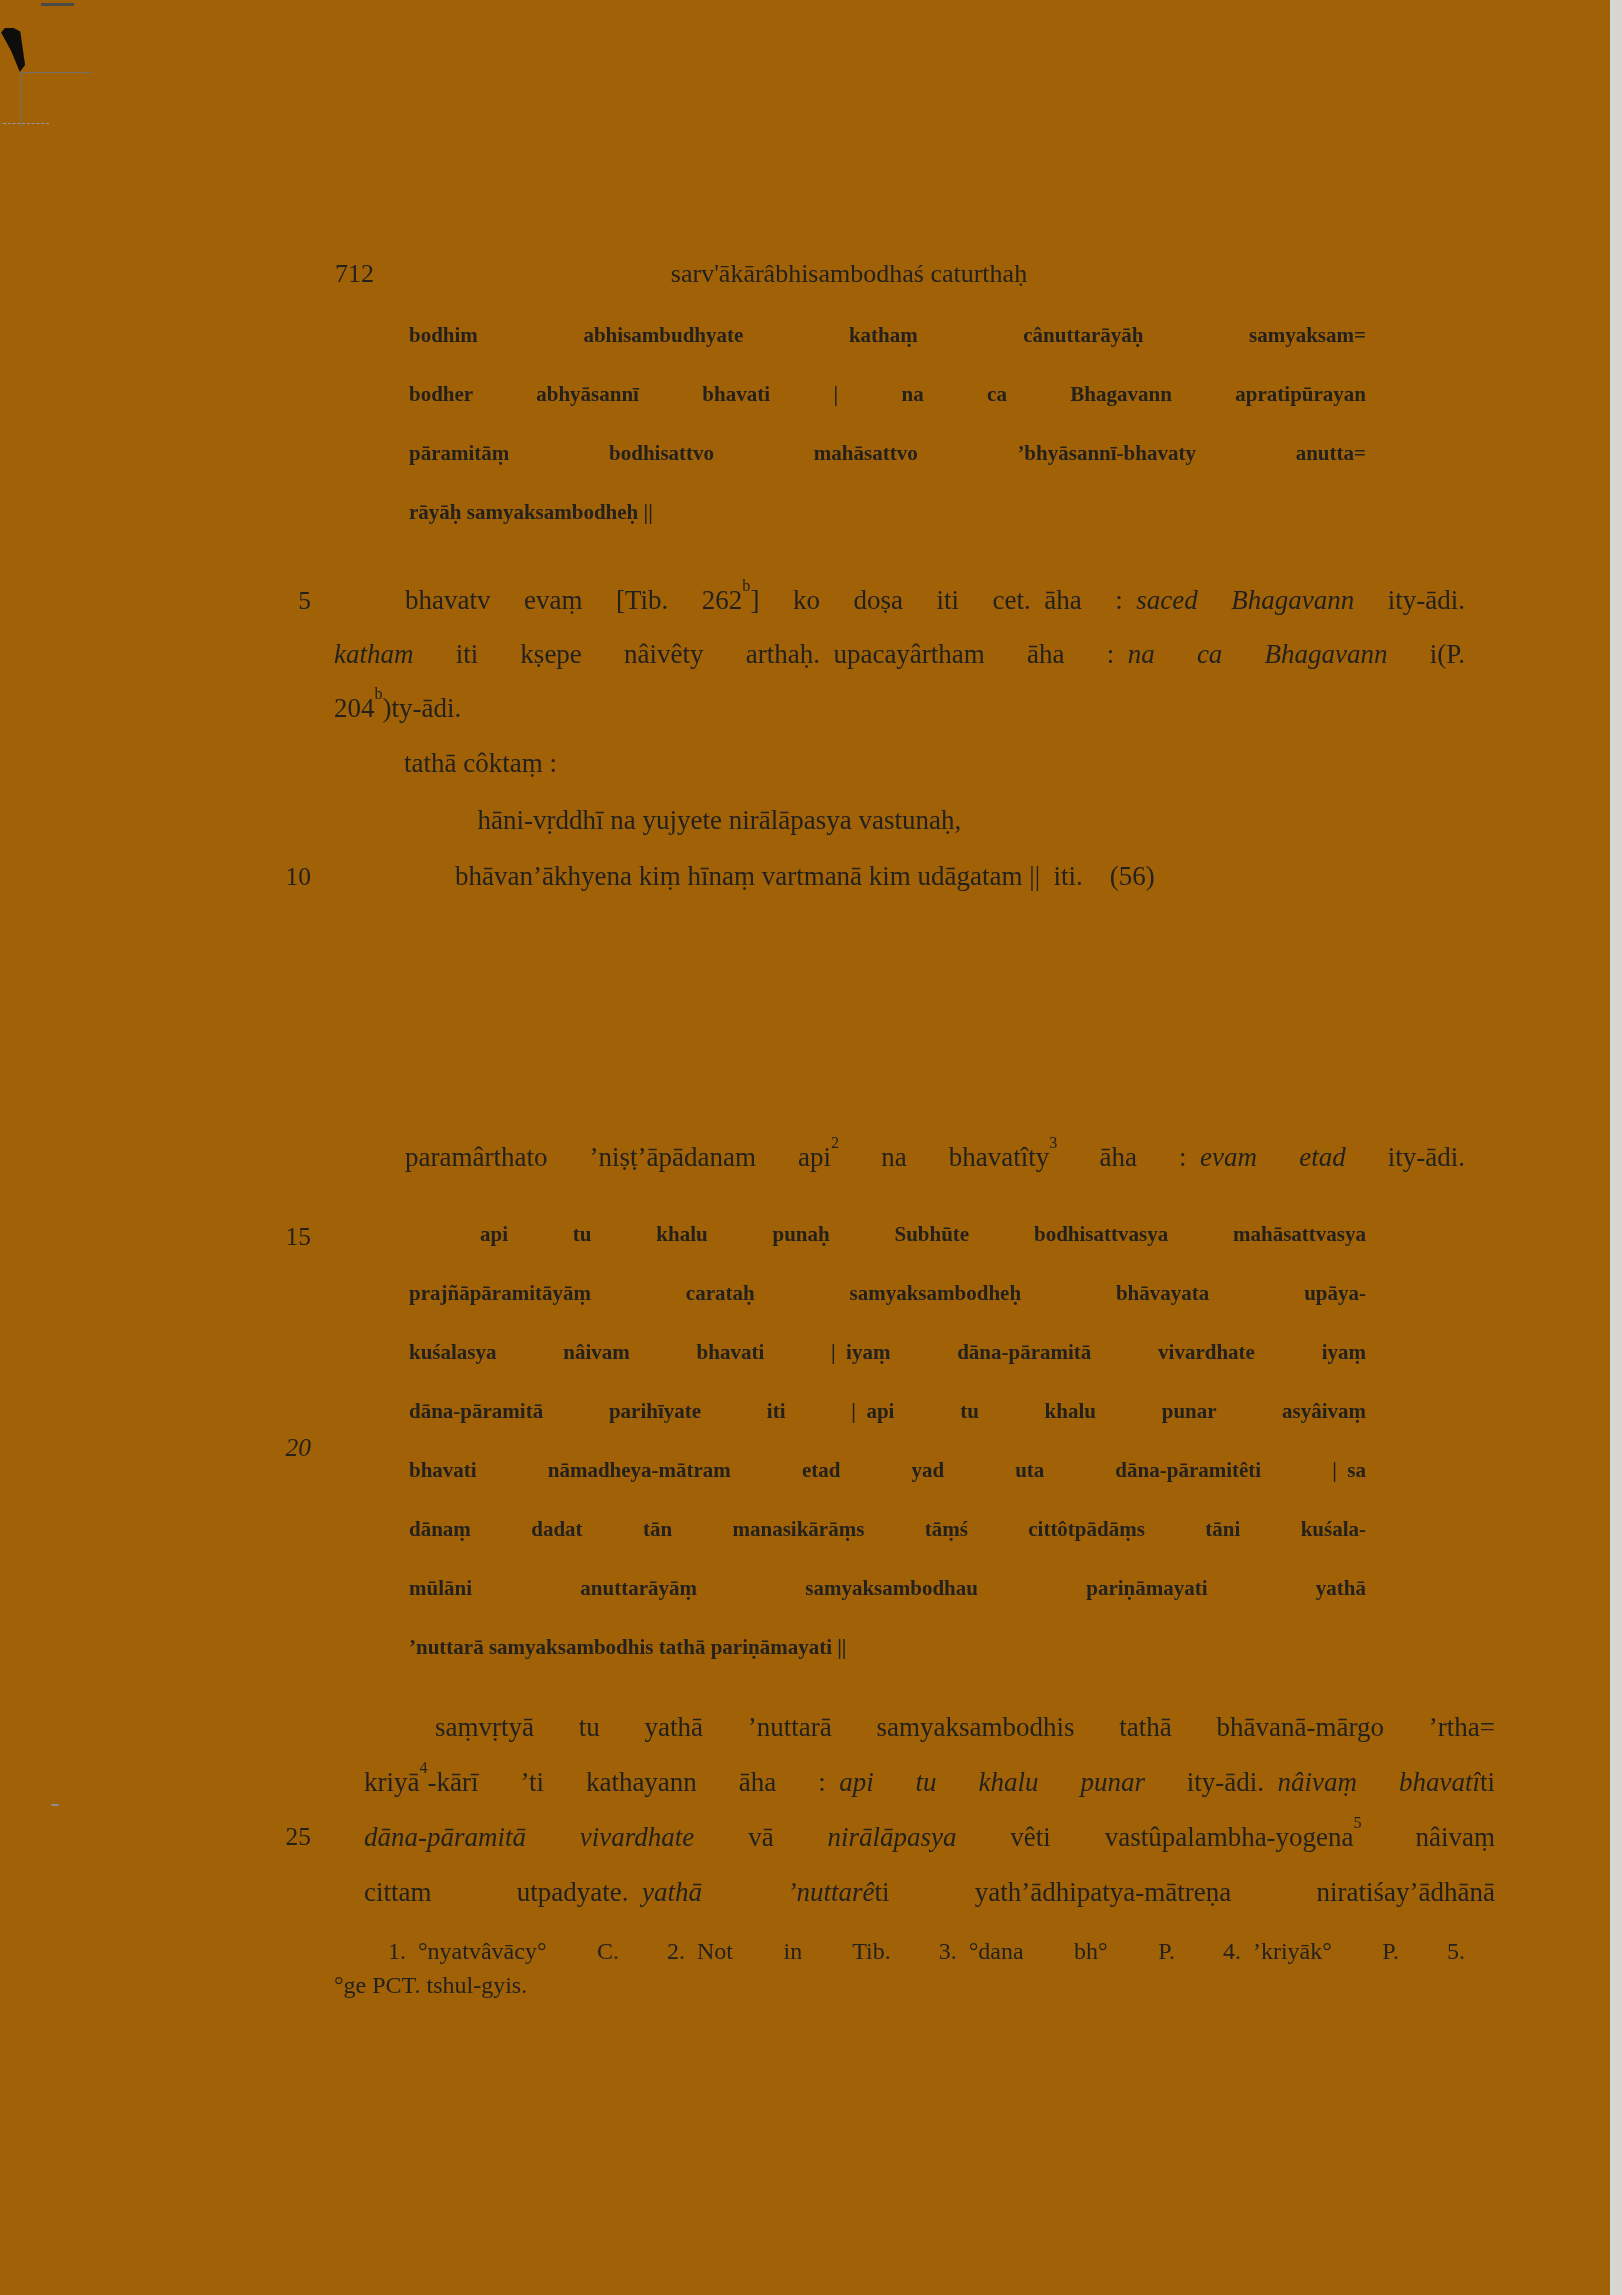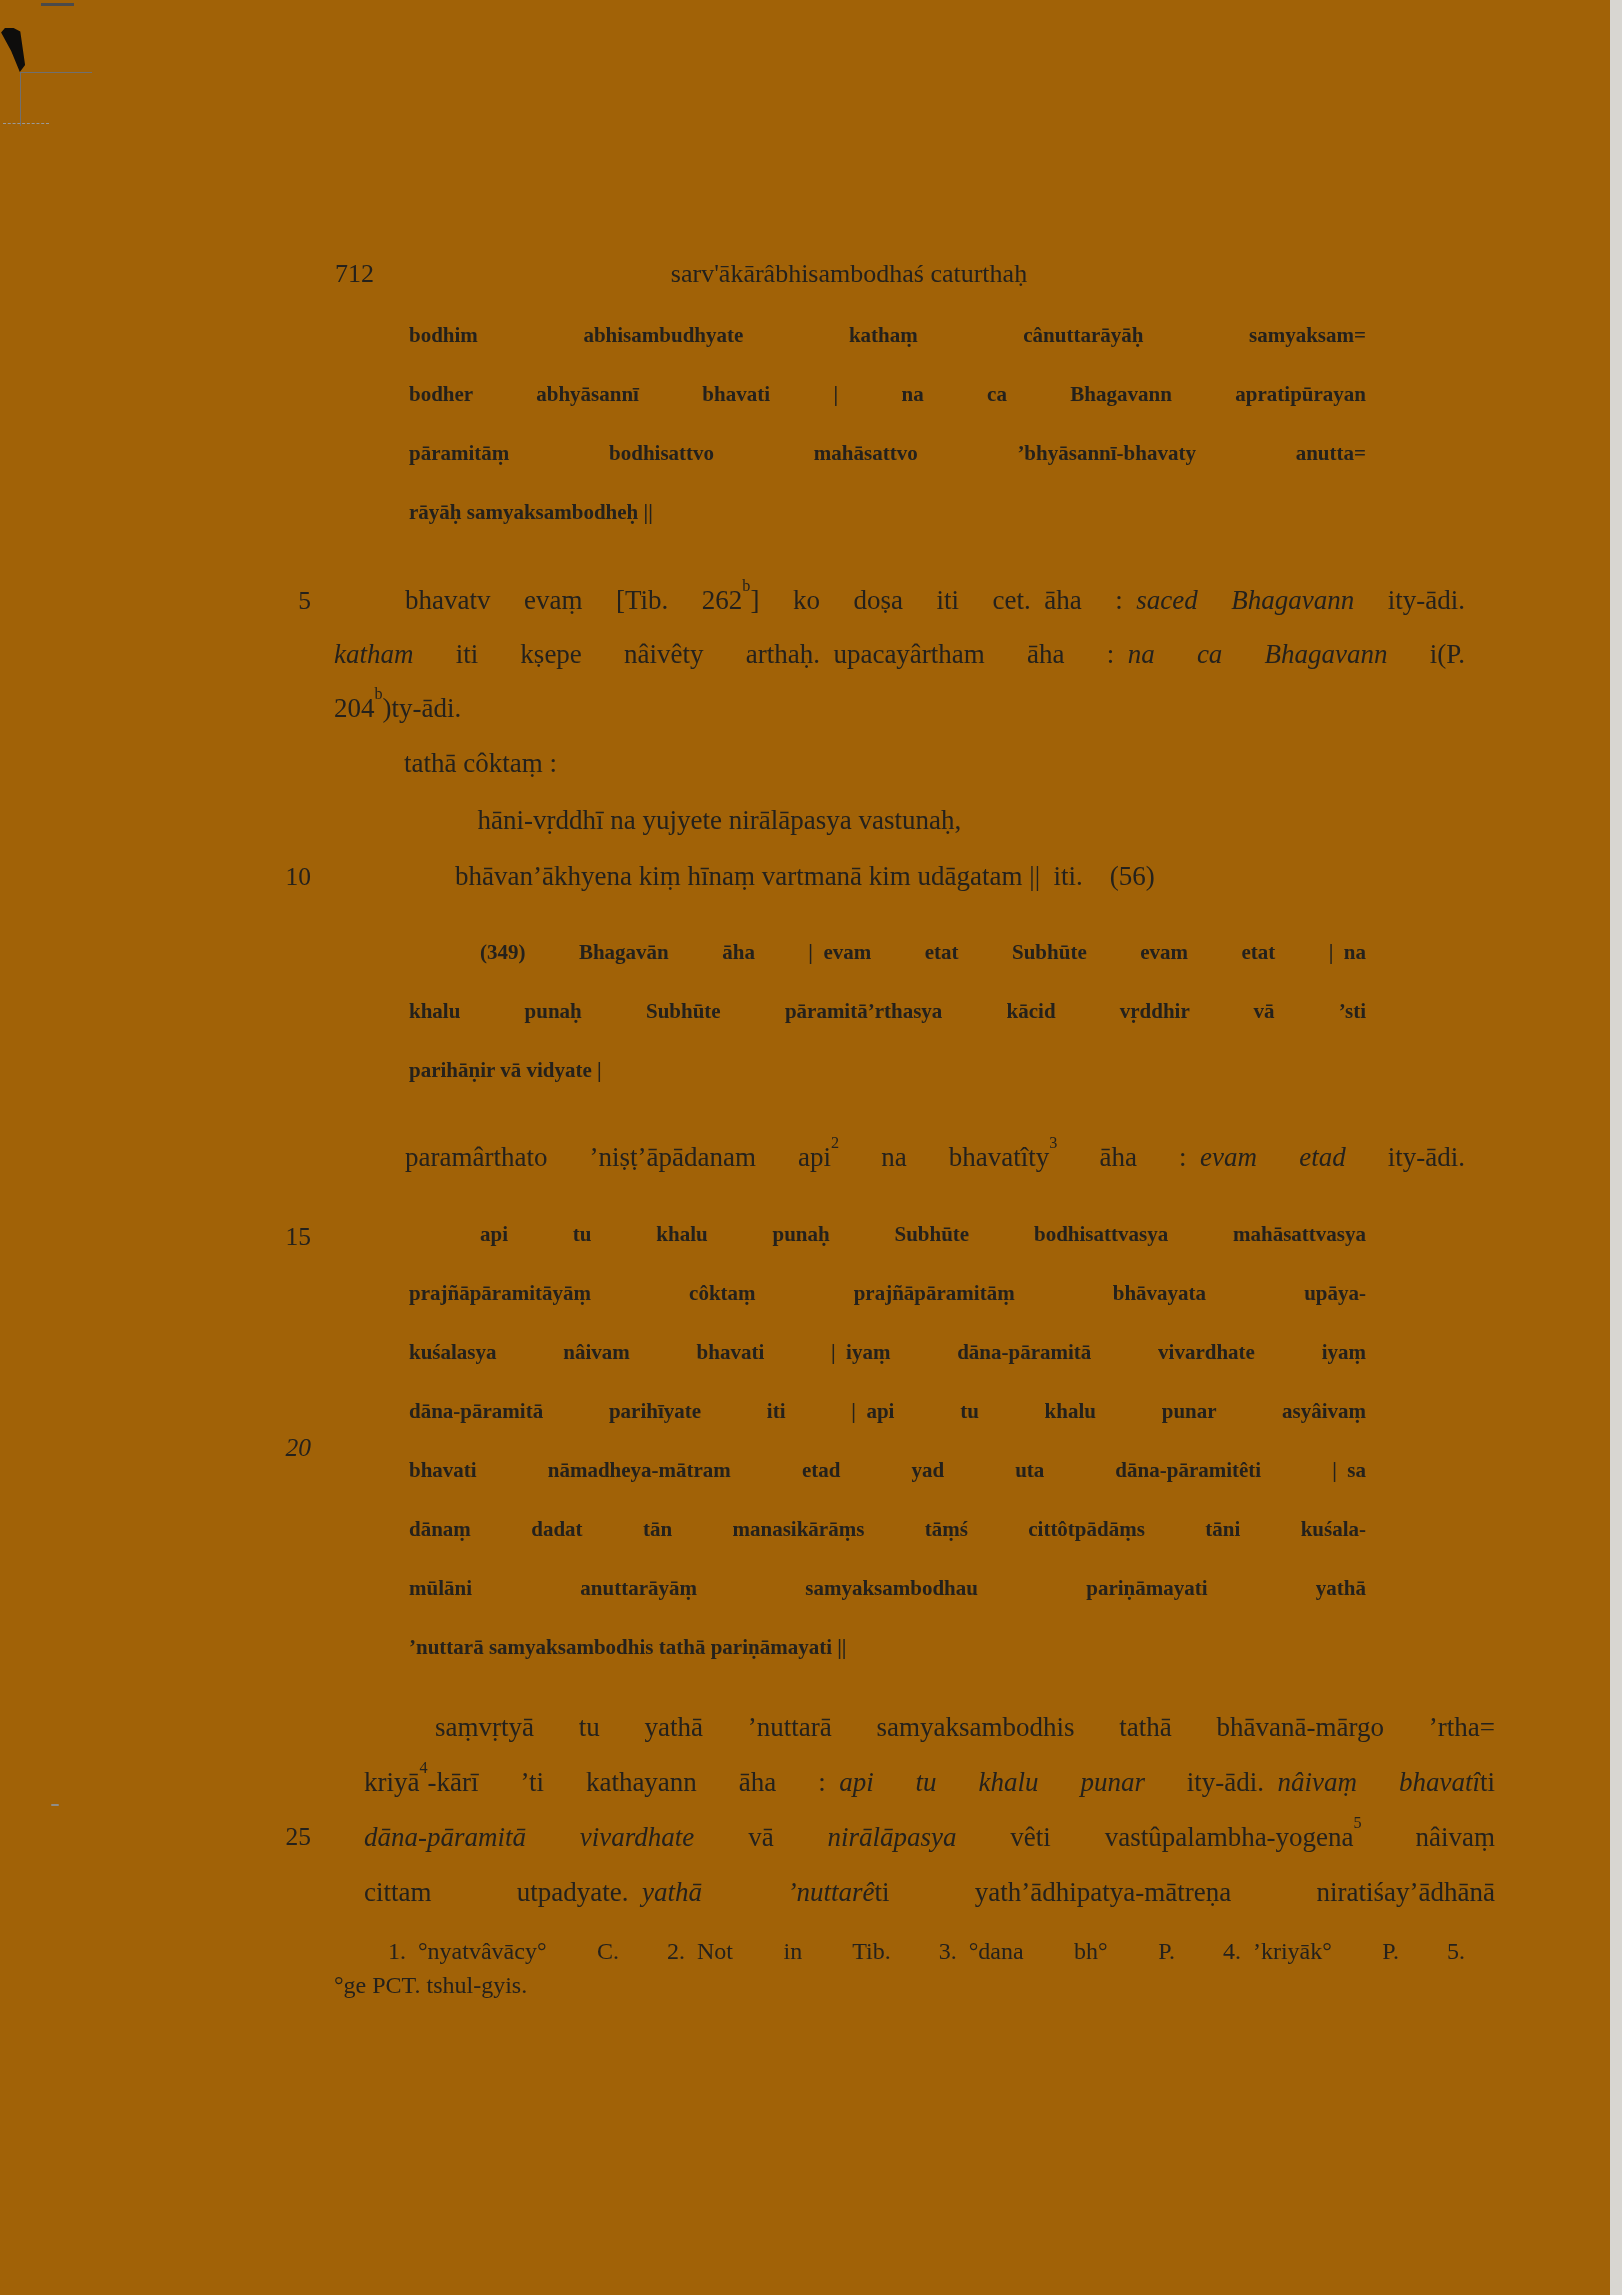--- a/index.html
+++ b/index.html
@@ -77,33 +77,28 @@
 
   <div class="blk comm" style="left:404px;top:736px;width:1019px;">
     <div class="line">tathā côktaṃ :</div>
   </div>
 
   <div class="blk comm vrs" style="left:447px;top:792px;width:963px;">
     <div class="line" style="text-indent:22.6px;">hāni-vṛddhī na yujyete nirālāpasya vastunaḥ,</div>
     <div class="line">bhāvan’ākhyena kiṃ hīnaṃ vartmanā kim udāgatam || iti. (56)</div>
   </div>
 
-  <div class="blk sutra" style="left:409px;top:923px;width:957px;">
-    <div class="line j ind">(349) Bhagavān āha | evam etat Subhūte evam etat | na</div>
-    <div class="line j">khalu punaḥ Subhūte pāramitā’rthasya kācid vṛddhir vā ’sti</div>
-    <div class="line">parihāṇir vā vidyate |</div>
-  </div>
 
   <div class="blk comm" style="left:334px;top:1130px;width:1131px;">
     <div class="line j ind">paramârthato ’niṣṭ’āpādanam api<sup>2</sup> na bhavatîty<sup>3</sup> āha : <i>evam etad</i> ity-ādi.</div>
   </div>
 
   <div class="blk sutra" style="left:409px;top:1205px;width:957px;">
     <div class="line j ind">api tu khalu punaḥ Subhūte bodhisattvasya mahāsattvasya</div>
-    <div class="line j">prajñāpāramitāyāṃ côktaṃ prajñāpāramitāṃ bhāvayata upāya-</div>
+    <div class="line j">prajñāpāramitāyāṃ carataḥ samyaksambodheḥ bhāvayata upāya-</div>
     <div class="line j">kuśalasya nâivam bhavati | iyaṃ dāna-pāramitā vivardhate iyaṃ</div>
     <div class="line j">dāna-pāramitā parihīyate iti | api tu khalu punar asyâivaṃ</div>
     <div class="line j">bhavati nāmadheya-mātram etad yad uta dāna-pāramitêti | sa</div>
     <div class="line j">dānaṃ dadat tān manasikārāṃs tāṃś cittôtpādāṃs tāni kuśala-</div>
     <div class="line j">mūlāni anuttarāyāṃ samyaksambodhau pariṇāmayati yathā</div>
     <div class="line">’nuttarā samyaksambodhis tathā pariṇāmayati ||</div>
   </div>
 
   <div class="blk comm" style="left:334px;top:1700px;width:1131px;line-height:55px;margin-left:30px;">
     <div class="line j ind">saṃvṛtyā tu yathā ’nuttarā samyaksambodhis tathā bhāvanā-mārgo ’rtha=</div>

